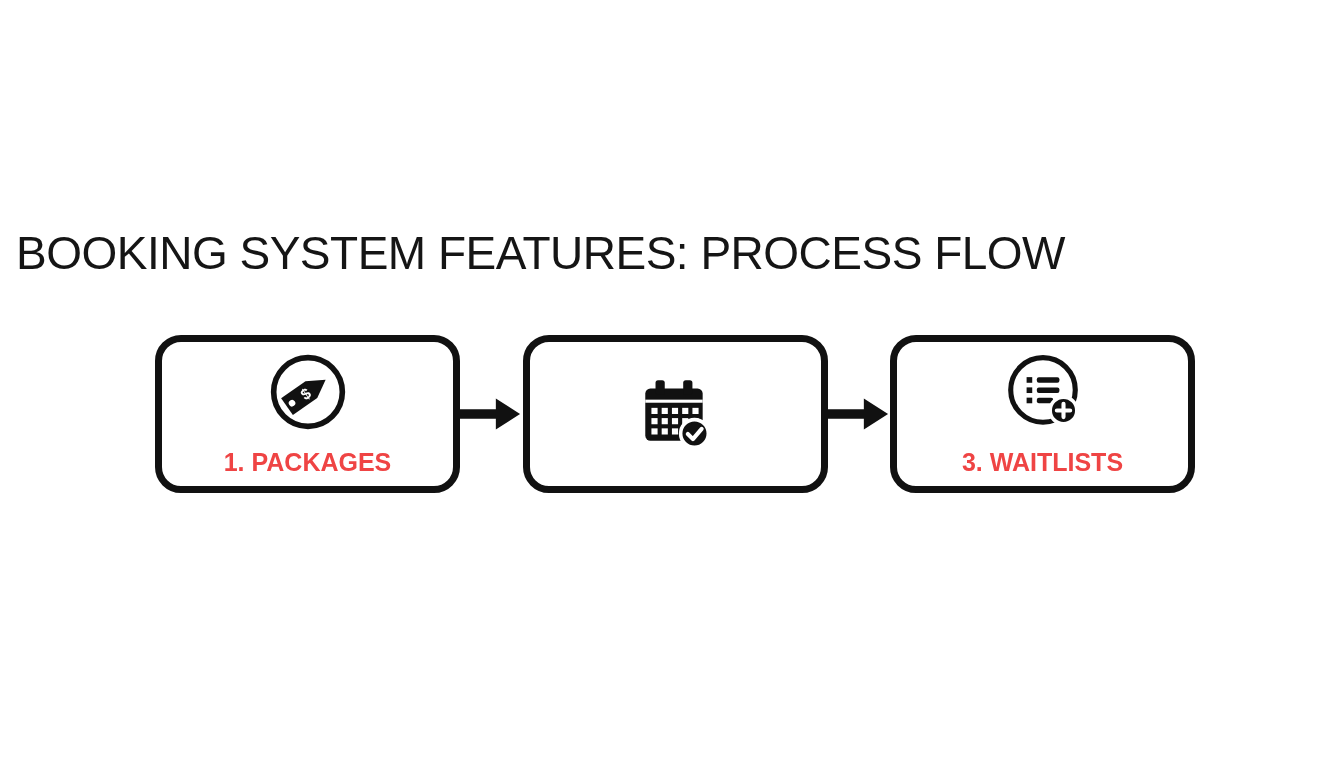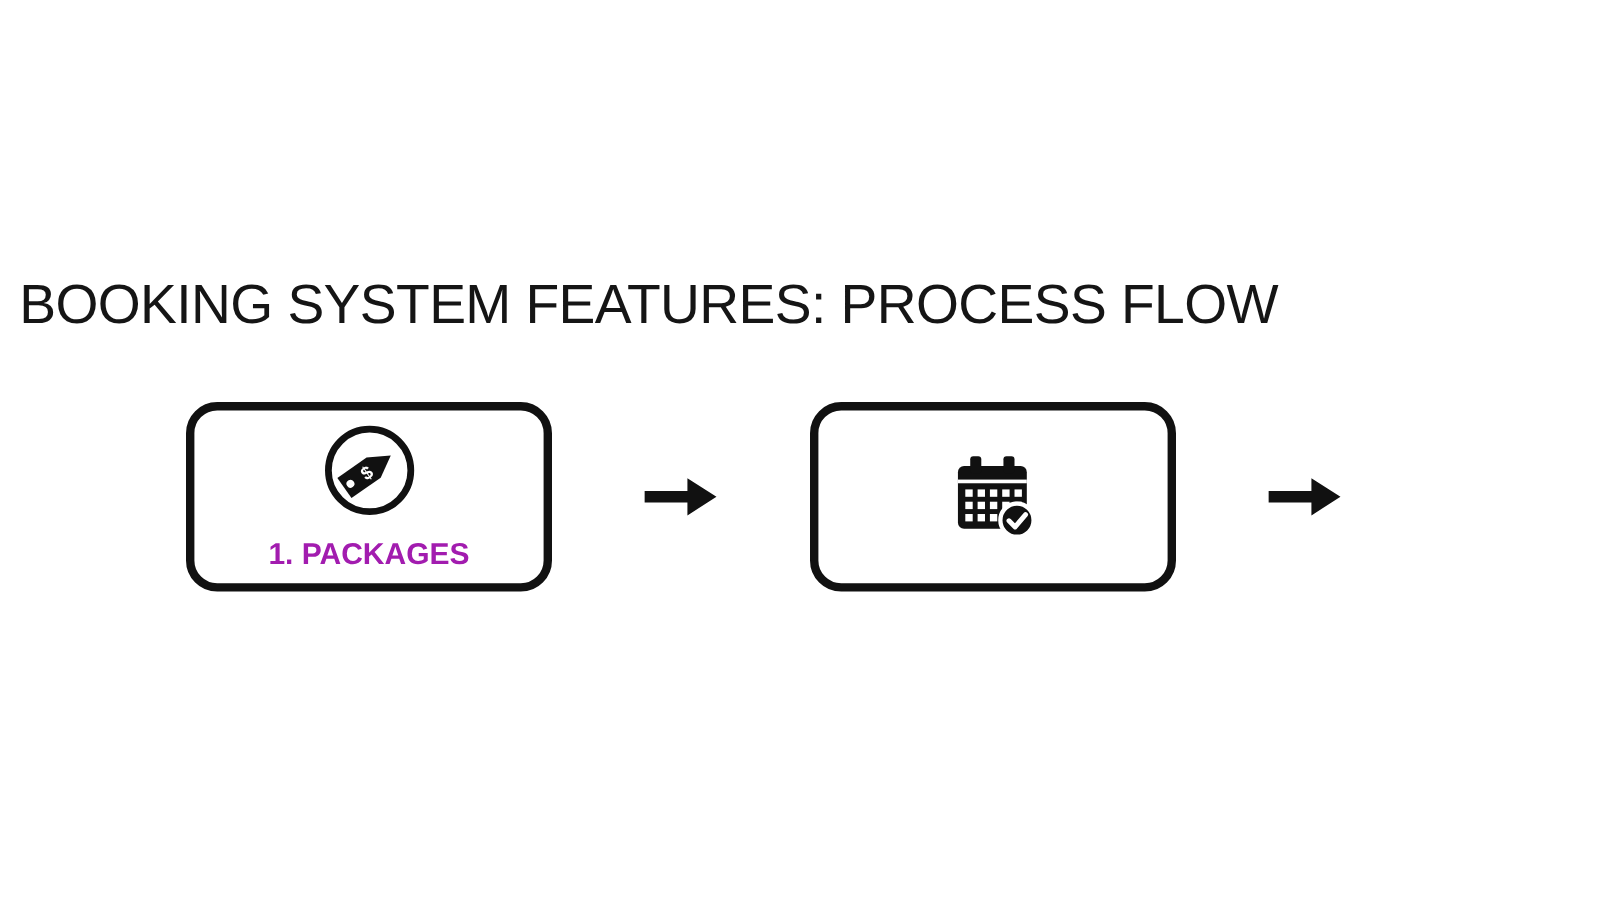--- a/index.html
+++ b/index.html
@@ -54,21 +54,21 @@
     width: 82px;
     height: 82px;
     display: flex;
     align-items: center;
     justify-content: center;
   }
   .step-icon svg { display: block; }
   .step-label {
     font-size: 25px;
     font-weight: bold;
-    color: #a21caf;
+    color: #ef4444;
     letter-spacing: 0px;
     white-space: nowrap;
     margin-top: 10px;
   }
   .arrow {
     flex: 1 1 auto;
     display: flex;
     align-items: center;
     justify-content: center;
     height: 100%;
@@ -131,15 +131,33 @@
         </svg>
       </span>
     </div>
 
     <div class="arrow">
       <svg width="62" height="40" viewBox="0 0 64 40" aria-hidden="true">
         <path d="M0 15 H37 V4 L62 20 L37 36 V25 H0 Z" fill="#111111"></path>
       </svg>
     </div>
 
+    <div class="step-box">
+      <span class="step-icon">
+        <svg width="82" height="82" viewBox="0 0 80 80" aria-hidden="true">
+          <circle cx="40" cy="38" r="31.5" fill="none" stroke="#111111" stroke-width="5"></circle>
+          <g fill="#111111">
+            <rect x="24" y="25.5" width="5.5" height="5.5"></rect>
+            <rect x="34" y="25.5" width="22" height="5.5" rx="2"></rect>
+            <rect x="24" y="35.5" width="5.5" height="5.5"></rect>
+            <rect x="34" y="35.5" width="22" height="5.5" rx="2"></rect>
+            <rect x="24" y="45.5" width="5.5" height="5.5"></rect>
+            <rect x="34" y="45.5" width="16" height="5.5" rx="2"></rect>
+          </g>
+          <circle cx="60" cy="58" r="13" fill="#111111" stroke="#ffffff" stroke-width="3.5"></circle>
+          <path d="M60 51.5 V64.5 M53.5 58 H66.5" stroke="#ffffff" stroke-width="4" stroke-linecap="round"></path>
+        </svg>
+      </span>
+      <span class="step-label">3. WAITLISTS</span>
+    </div>
 
   </div>
 </div>
 
 </body></html>

